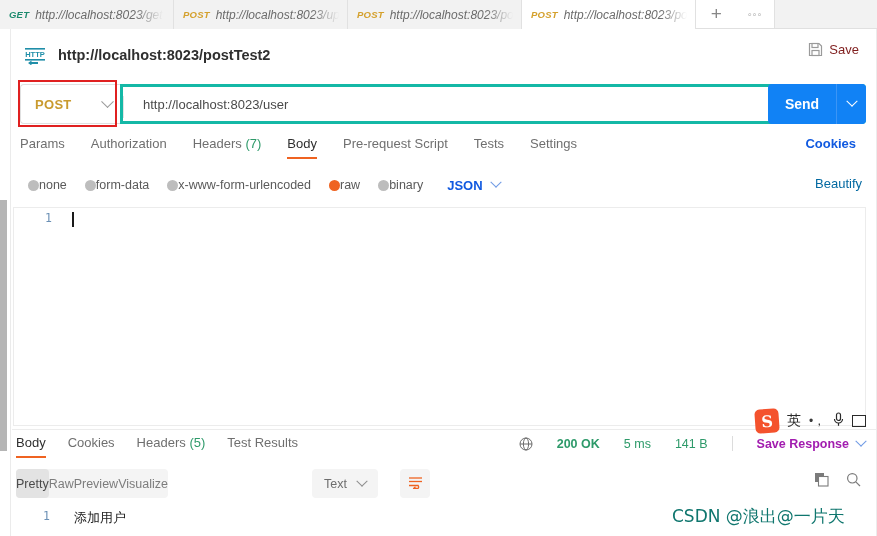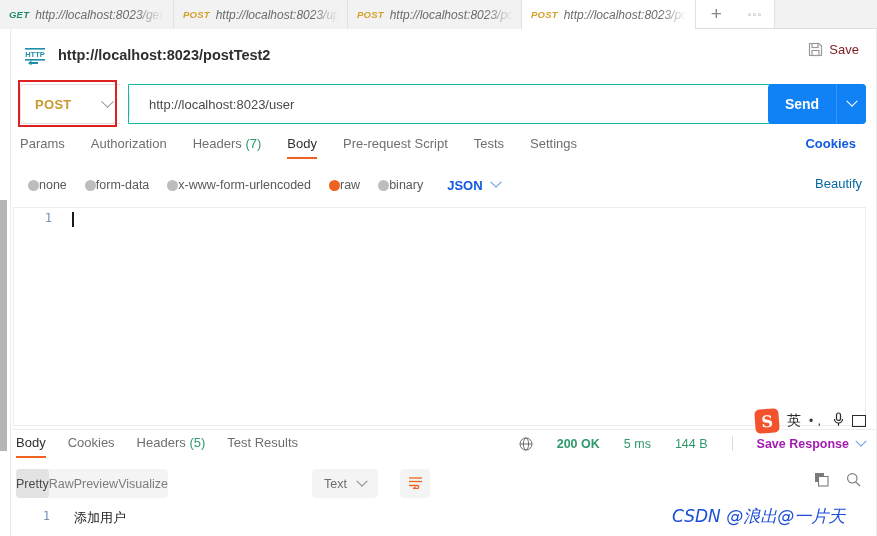--- a/index.html
+++ b/index.html
@@ -127,28 +127,27 @@
   }
   .method-box-hl {
     position: absolute; left: 18px; top: 80px;
     width: 99px; height: 47px;
     border: 2.5px solid #e02020;
     pointer-events: none;
     z-index: 9;
   }
   .url-input {
     flex: 1; height: 40px;
-    border: 1px solid #14b8a6;
+    border: 3px solid #14b8a6;
     border-radius: 0 4px 4px 0;
     background: #fff;
     display: flex; align-items: center;
     padding-left: 20px;
     font-size: 13px; color: #4a4a4a;
     position: relative;
-    margin-left: 8px;
   }
   .url-input::before {
     content: ""; position: absolute; left: 0; top: 9px;
     width: 1px; height: 22px; background: #e3e3e3;
   }
   .send-wrap {
     position: absolute; right: 0; top: 0;
     width: 98px; height: 40px;
     display: flex;
     background: #1182f5;
@@ -303,24 +302,23 @@
   .resp-body .ed-line { height: 22px; }
   .resp-body .ed-gutter { width: 44px; }
   .resp-text {
     margin-left: 14px; font-size: 13px; color: #222;
     font-family: "DejaVu Sans", sans-serif;
   }
 
   
   .watermark {
     position: absolute; left: 672px; top: 505px;
-    font-size: 17px; color: #1d4ed8;
+    font-size: 17px; color: #0f766e;
     white-space: nowrap;
     font-family: "DejaVu Sans", sans-serif;
-    font-style: italic;
   }
 
   
   .ime-bar {
     position: absolute; left: 755px; top: 408px;
     width: 122px; height: 26px;
     display: flex; align-items: center; gap: 8px;
     z-index: 20;
   }
   .ime-logo {
@@ -492,21 +490,21 @@
 <div class="resp-meta">
   <span class="globe-ic">
     <svg width="14" height="14" viewBox="0 0 14 14" fill="none" stroke="#6b6b6b" stroke-width="1">
       <circle cx="7" cy="7" r="6"></circle>
       <ellipse cx="7" cy="7" rx="2.6" ry="6"></ellipse>
       <line x1="1" y1="7" x2="13" y2="7"></line>
     </svg>
   </span>
   <span class="meta-ok">200 OK</span>
   <span class="meta-time">5 ms</span>
-  <span class="meta-size">144 B</span>
+  <span class="meta-size">141 B</span>
   <span class="meta-divider"></span>
   <span class="save-resp">
     <span>Save Response</span>
     <span class="chev"></span>
   </span>
 </div>
 
 <div class="resp-toolbar">
   <div class="seg">
     <div class="seg-item active">Pretty</div>

